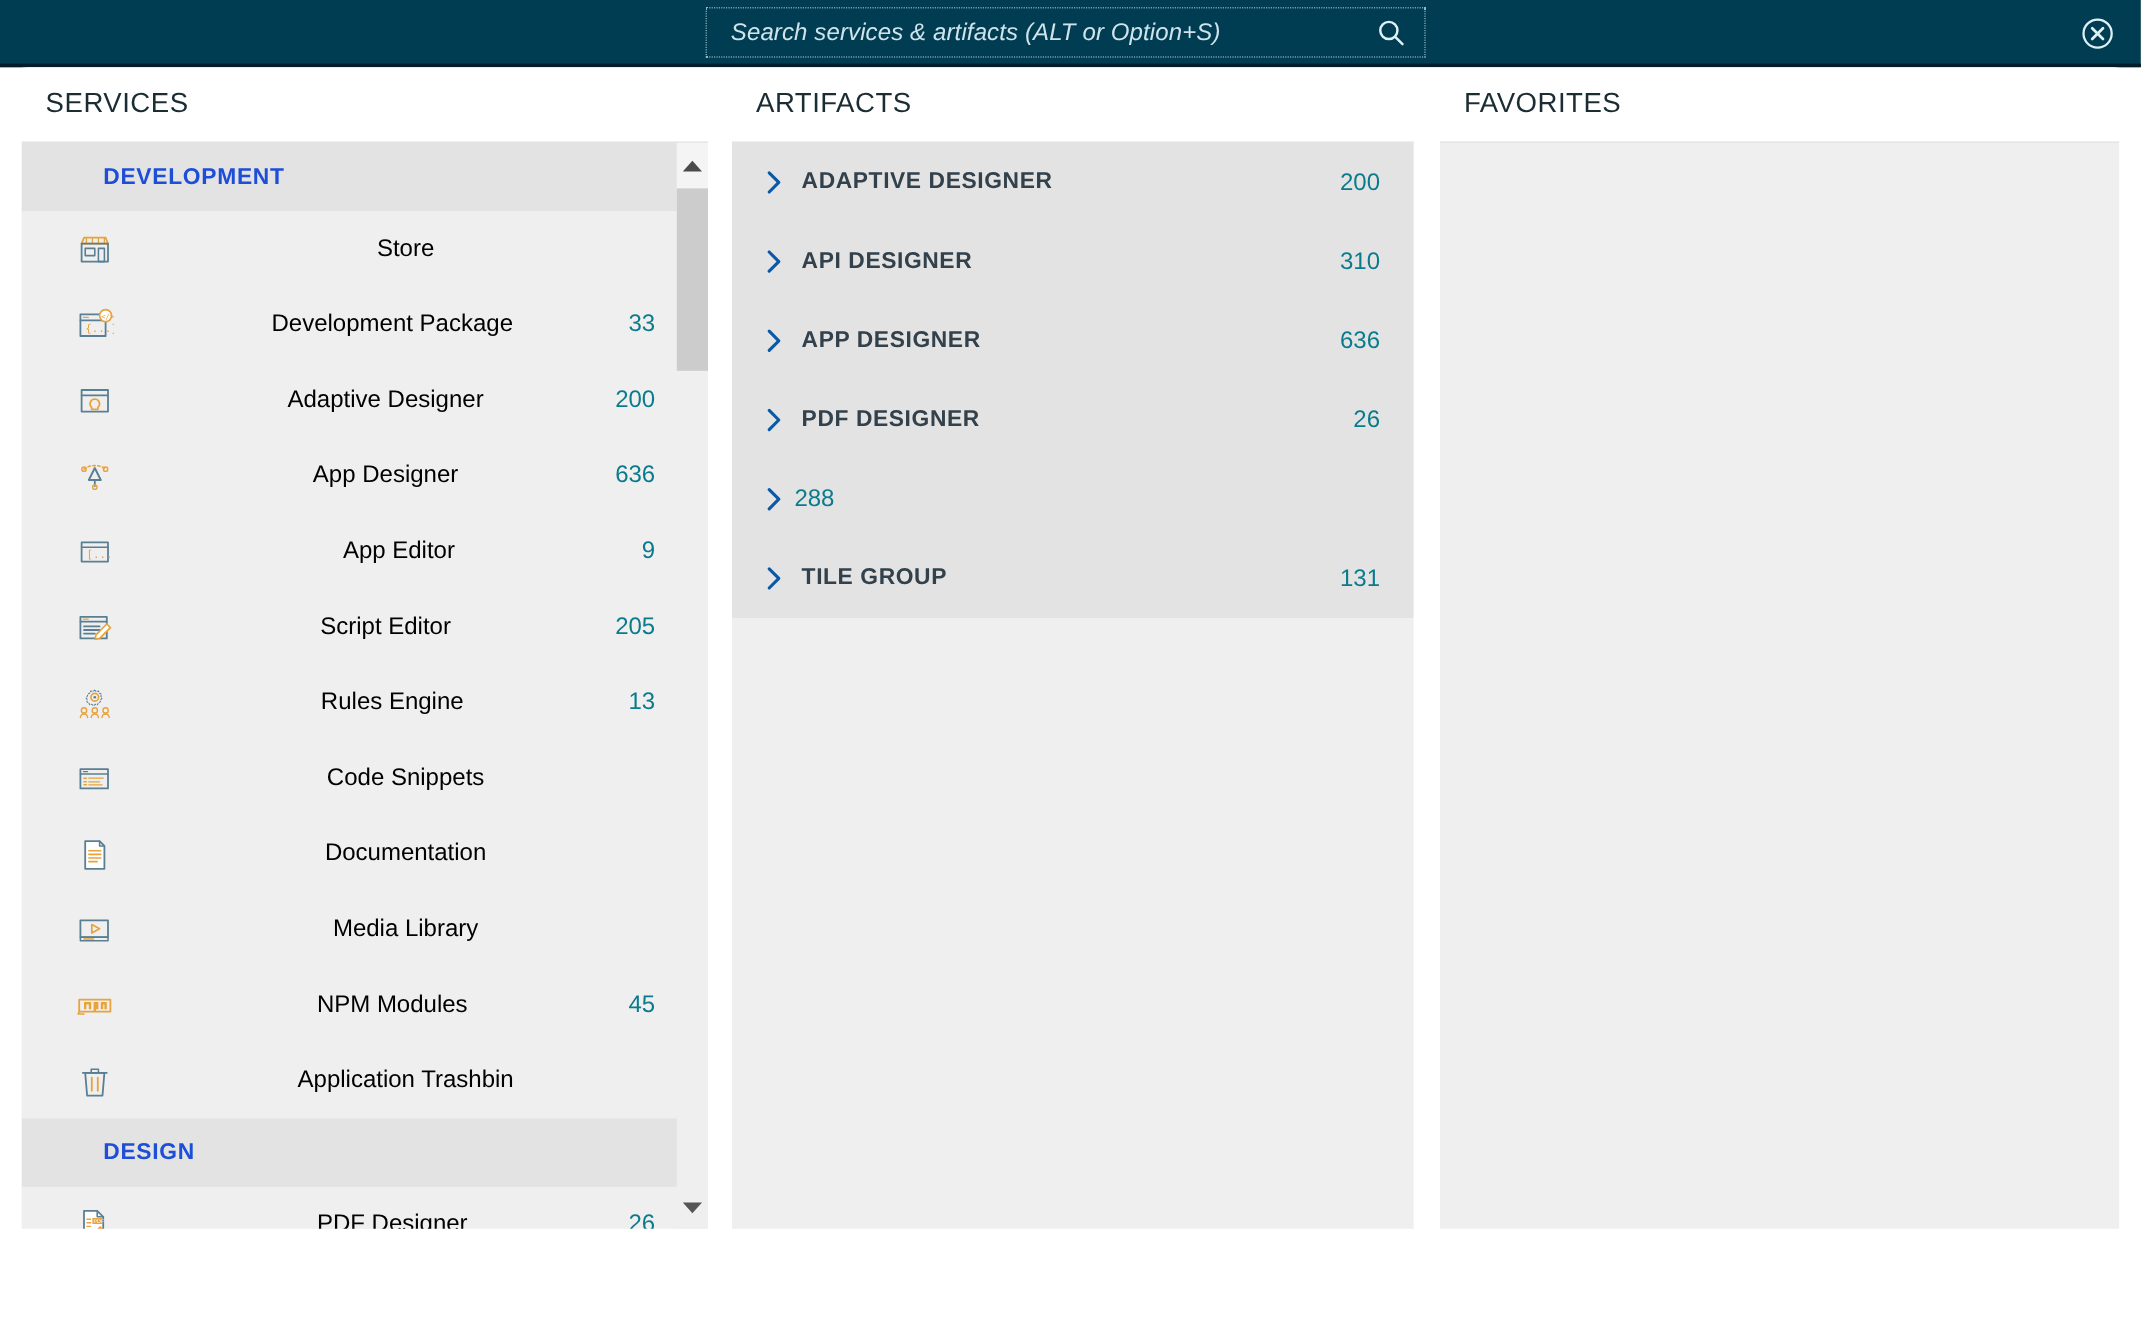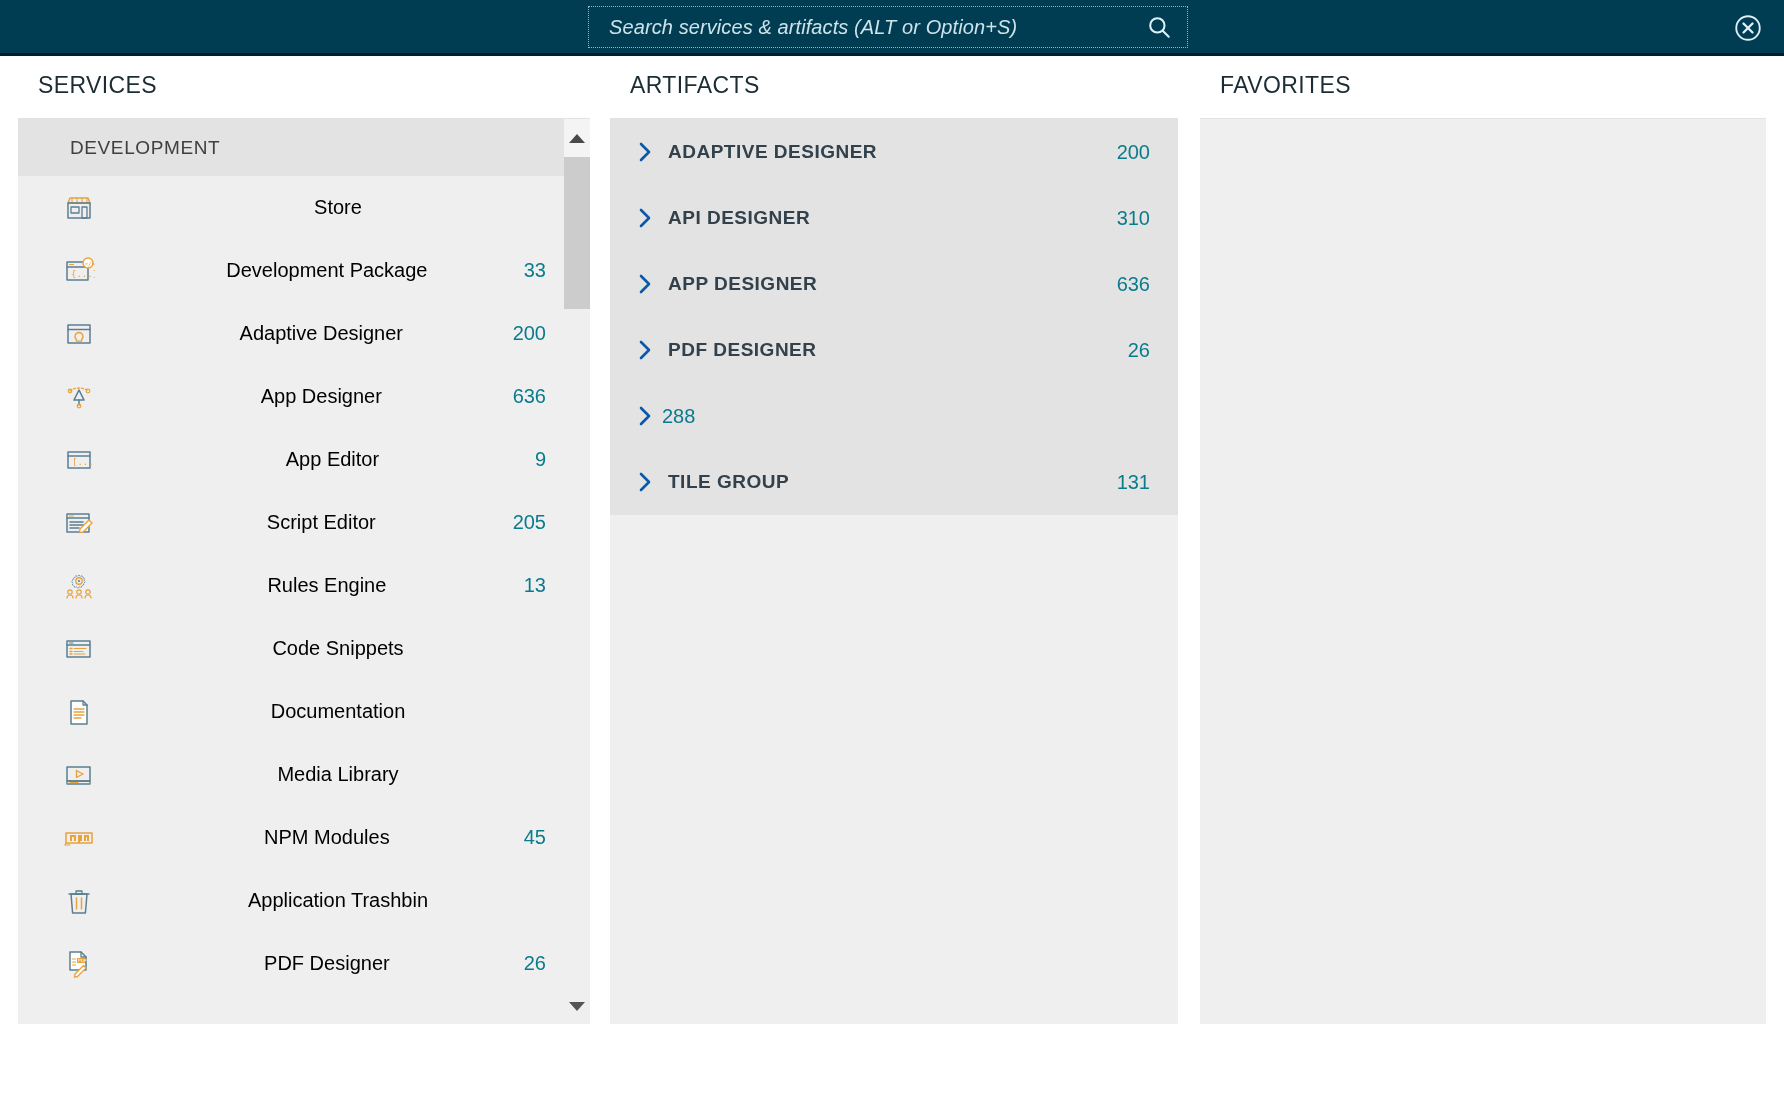--- a/index.html
+++ b/index.html
@@ -78,23 +78,23 @@
     background: #efefef;
     border-top: 1px solid #e2e2e2;
     overflow: hidden;
   }
 
   
   .group-header {
     height: 57px;
     background: #e3e3e3;
     display: flex; align-items: center;
-    padding-left: 52px;
-    font-size: 19px; font-weight: normal;
-    color: #404040; letter-spacing: .6px;
+    padding-left: 68px;
+    font-size: 19px; font-weight: bold;
+    color: #1d4ed8; letter-spacing: .6px;
   }
   .svc-row {
     height: 63px;
     display: flex; align-items: center;
     padding: 0 44px 0 44px;
     cursor: pointer;
   }
   .svc-icon {
     width: 34px; height: 34px;
     flex: 0 0 34px;
@@ -343,20 +343,21 @@
               <svg width="32" height="32" viewBox="0 0 32 32" fill="none" stroke-linecap="round" stroke-linejoin="round">
                 <path d="M8 9 h16 l-1.6 19 H9.6 z" stroke="#5b7f92" stroke-width="1.5"></path>
                 <path d="M6 9 h20" stroke="#5b7f92" stroke-width="1.5"></path>
                 <path d="M13 6 h6 v3 h-6 z" stroke="#5b7f92" stroke-width="1.3"></path>
                 <path d="M13.5 13 v11 M18.5 13 v11" stroke="#e8a33d" stroke-width="1.5"></path>
               </svg>
             </span>
             <span class="svc-label">Application Trashbin</span>
             <span class="svc-count"></span>
           </div>
+          <div class="group-header">DESIGN</div>
           <div class="svc-row">
             <span class="svc-icon">
               <svg width="32" height="32" viewBox="0 0 32 32" fill="none" stroke-linecap="round" stroke-linejoin="round">
                 <path d="M7 4 h11 l5 5 v13 H7 z" stroke="#5b7f92" stroke-width="1.5" fill="#fff"></path>
                 <path d="M18 4 v5 h5" stroke="#5b7f92" stroke-width="1.3"></path>
                 <path d="M9.5 11 h3 M9.5 14 h3 M9.5 17 h3" stroke="#e8a33d" stroke-width="1.2"></path>
                 <rect x="14" y="10" width="8" height="5" fill="#e8a33d"></rect>
                 <text x="15" y="14.2" font-size="4.4" fill="#fff" font-family="sans-serif">PDF</text>
                 <path d="M23 20 L14.5 28.5 l-3 .6 .6-3 L20.5 17.5 z" stroke="#e8a33d" stroke-width="1.4" fill="#fff"></path>
               </svg>

